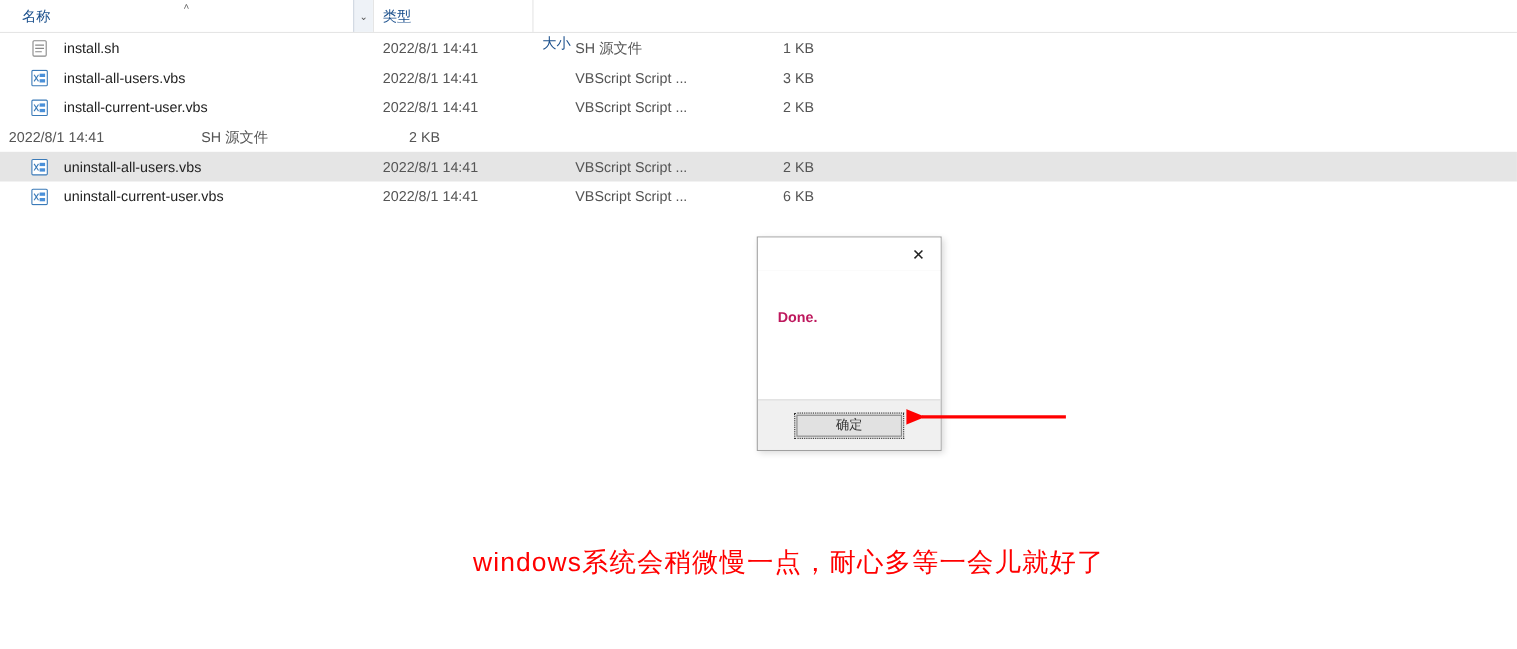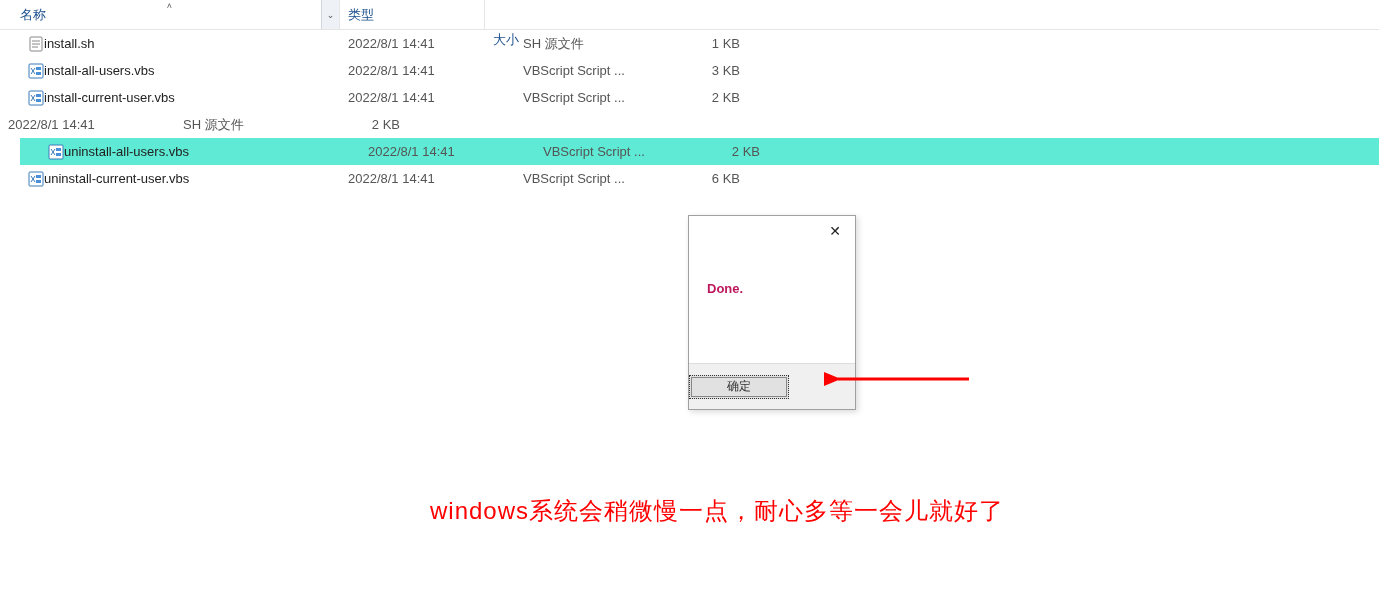--- a/index.html
+++ b/index.html
@@ -56,23 +56,23 @@
       height: 100%;
       color: #555;
       font-size: 9px;
     }
     .file-list { }
     .file-row {
       display: flex;
       height: 27px;
       align-items: center;
     }
-    .file-row.selected { background: #5eead4; margin-left: 20px; }
+    .file-row.selected { background: #e5e5e5; }
     .cell { padding: 0 8px; overflow: hidden; white-space: nowrap; text-overflow: ellipsis; }
-    .cell-name { width: 340px; display: flex; align-items: center; padding-left: 28px; gap: 0; }
+    .cell-name { width: 340px; display: flex; align-items: center; padding-left: 28px; gap: 14px; }
     .cell-date { width: 175px; color: #555; }
     .cell-type { width: 145px; color: #555; }
     .cell-size { width: 100px; color: #555; text-align: right; padding-right: 20px; }
     .file-icon { width: 16px; height: 16px; flex: 0 0 16px; display: inline-flex; align-items: center; justify-content: center; }
     .file-name { color: #222; }
 
     
     .dialog {
       position: absolute;
       left: 688px;
@@ -107,21 +107,21 @@
       padding: 35px 18px 0 18px;
       font-size: 13px;
       color: #be185d;
       font-weight: 600;
       background: #fff;
     }
     .dialog-footer {
       height: 46px;
       display: flex;
       align-items: center;
-      justify-content: flex-start;
+      justify-content: center;
       background: #f0f0f0;
       border-top: 1px solid #ddd;
     }
     .dialog-button {
       width: 100px;
       height: 24px;
       border: 1px dotted #333;
       background: #e1e1e1;
       font-size: 12px;
       cursor: pointer;

